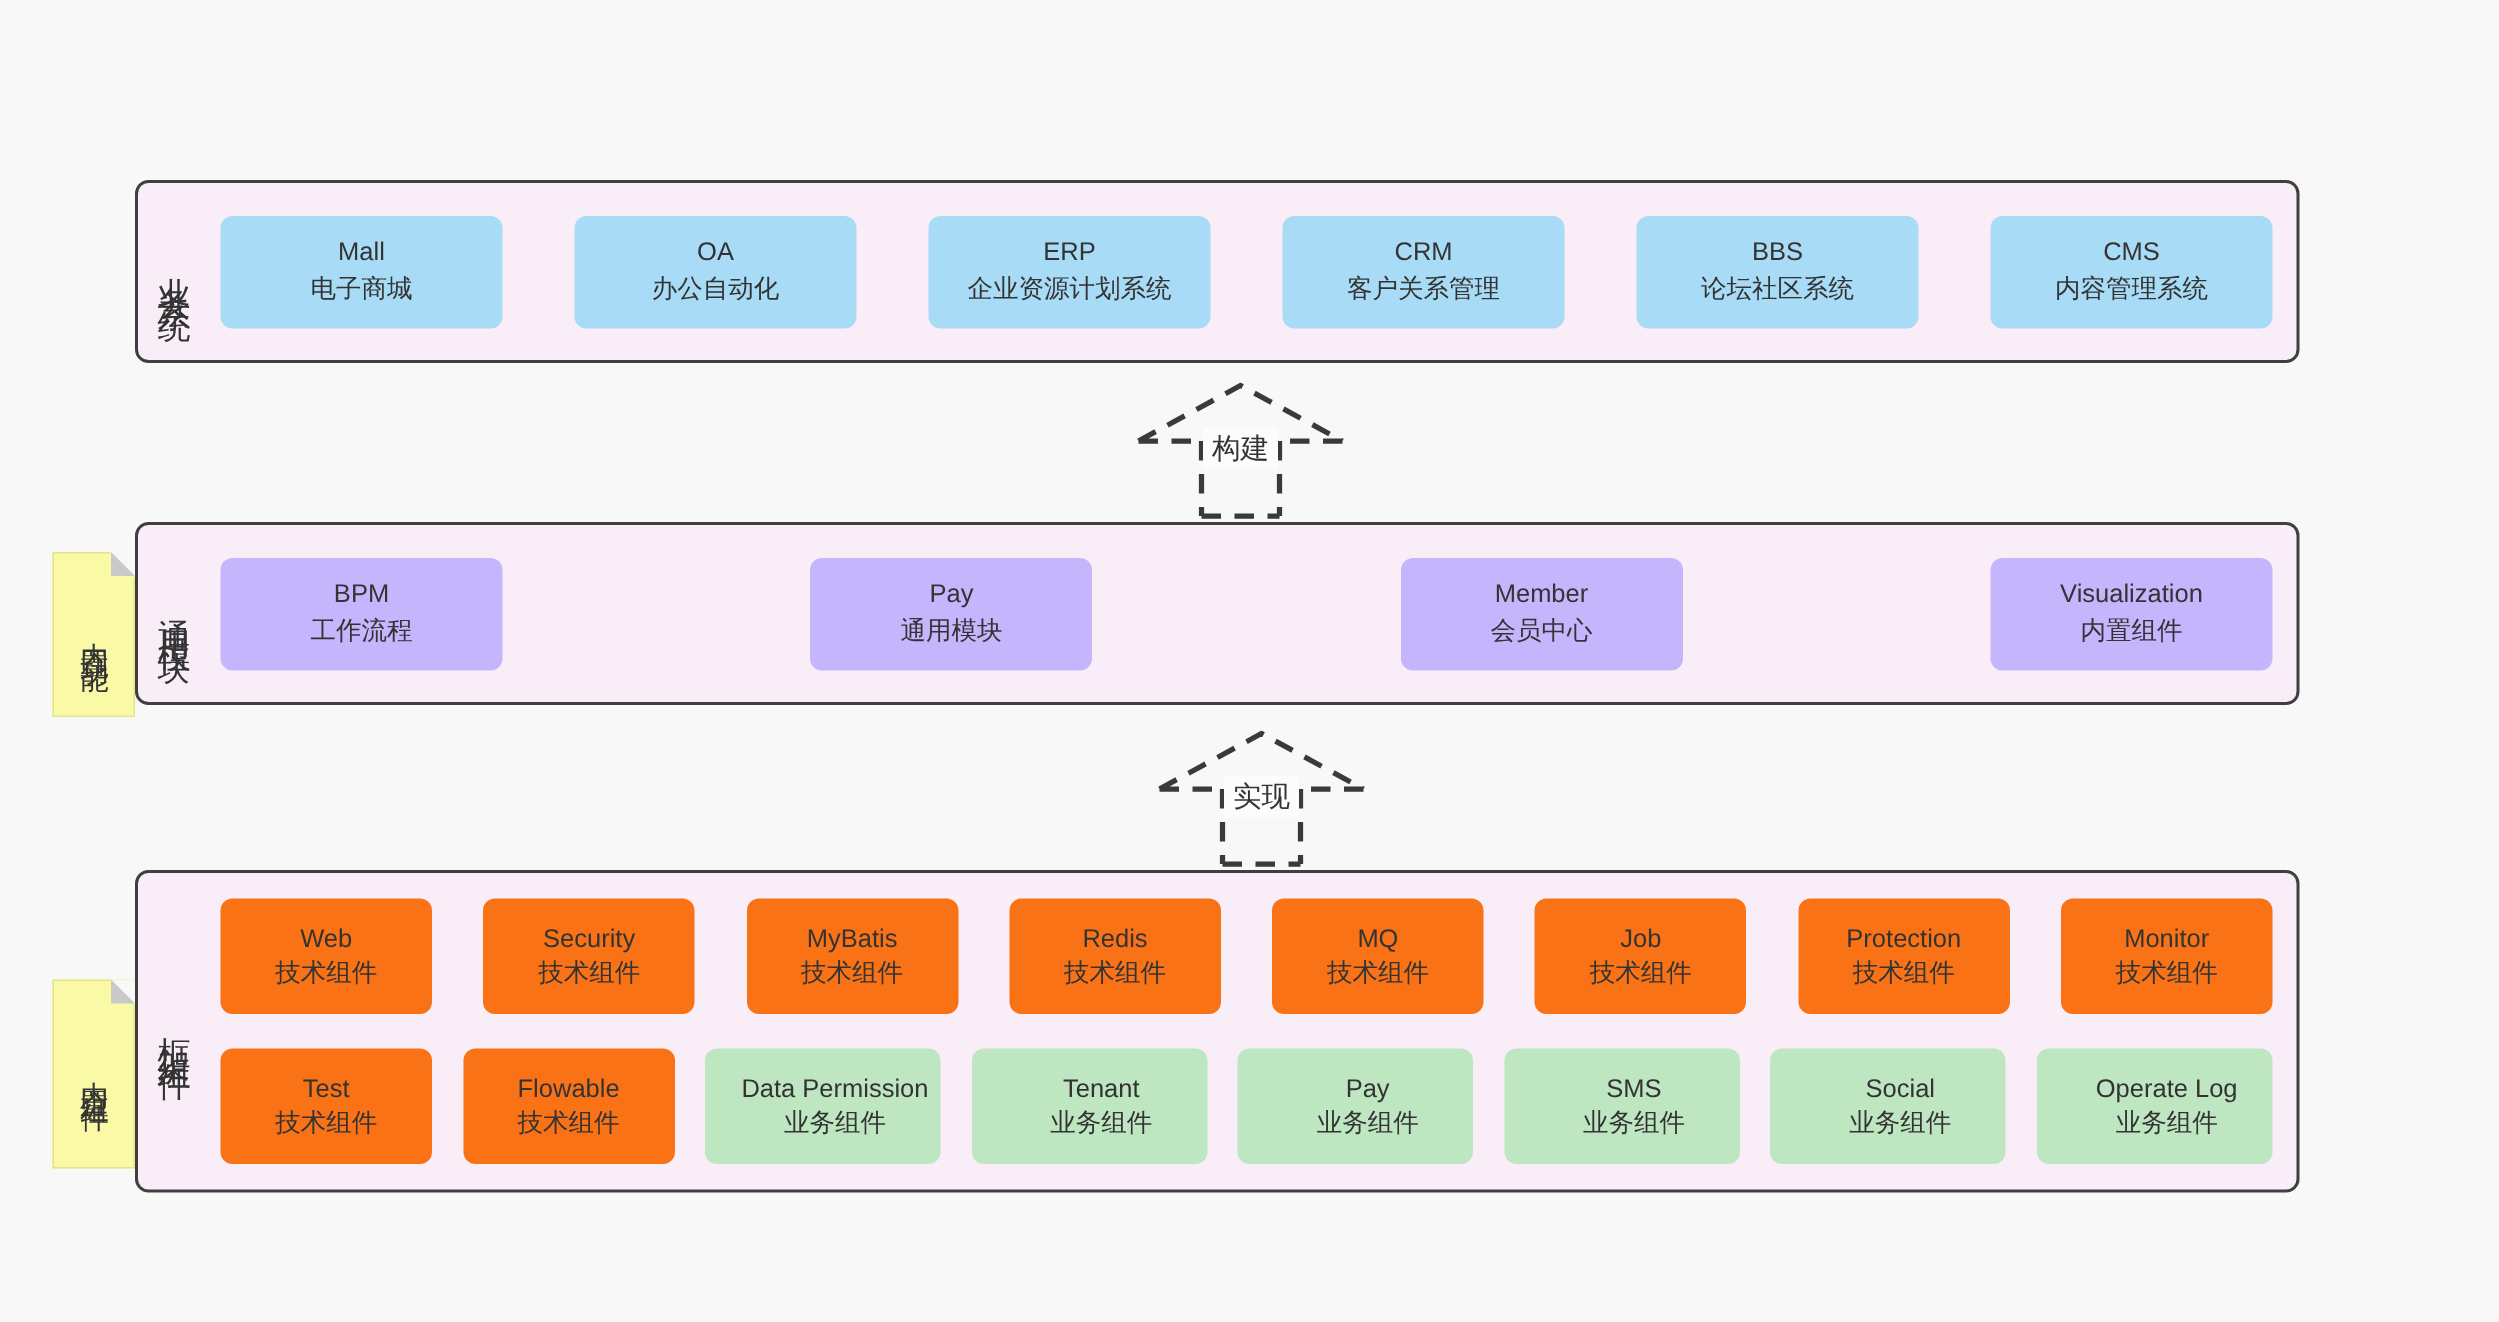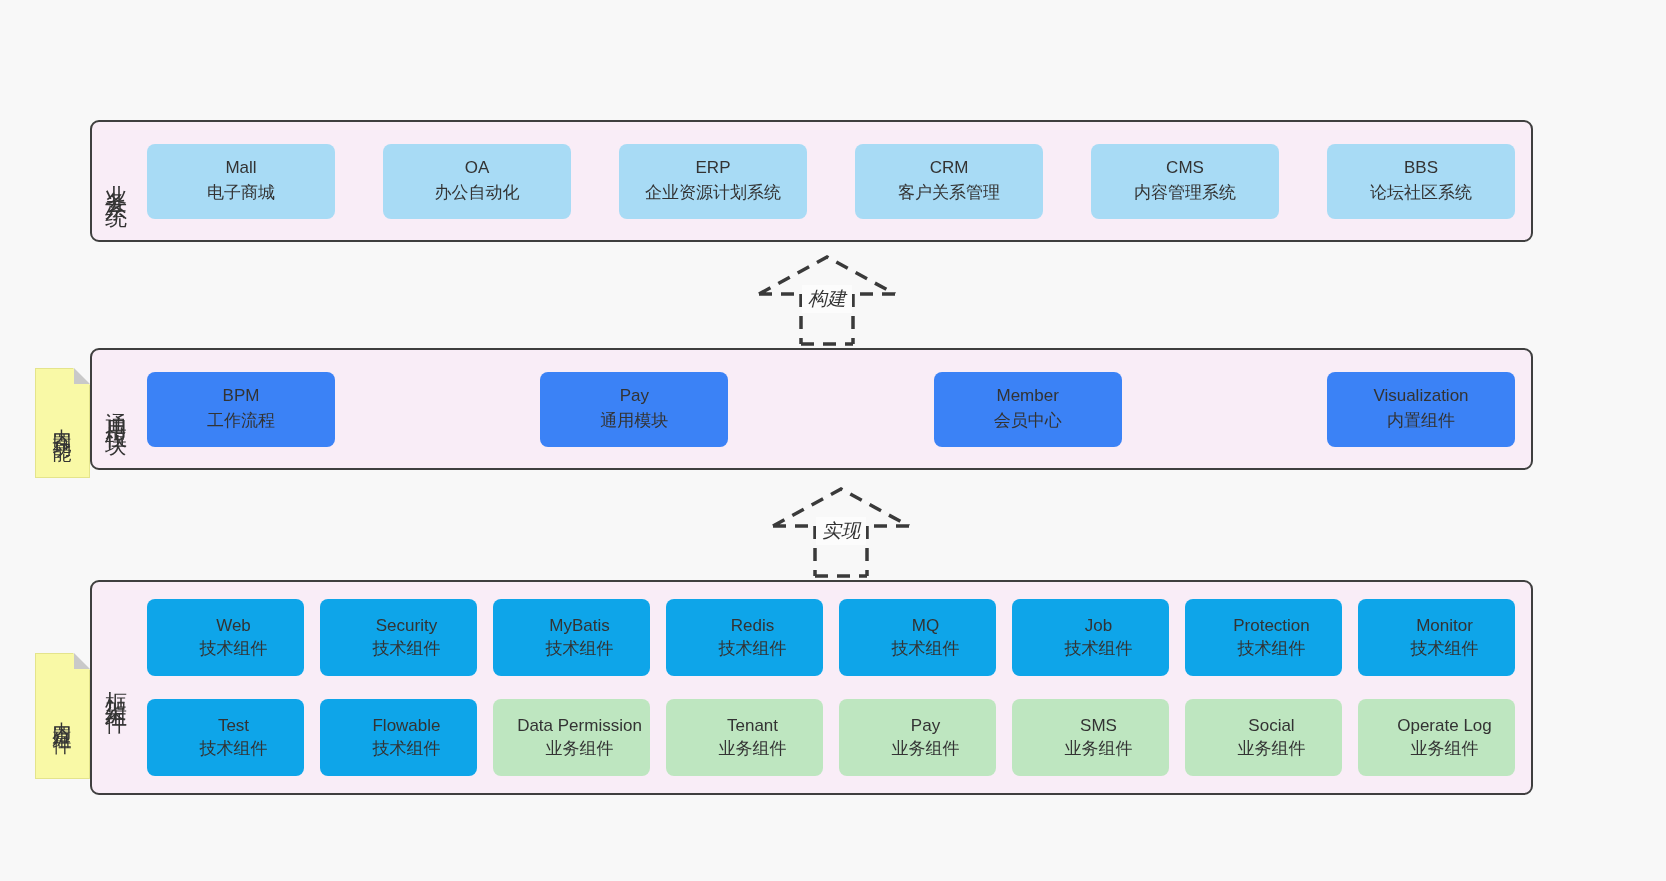--- a/index.html
+++ b/index.html
@@ -38,22 +38,22 @@
   .row{display:flex;justify-content:space-between;}
   .box{
     border-radius:8px;
     display:flex;flex-direction:column;align-items:center;justify-content:center;
     text-align:left;font-size:17px;line-height:1.45;color:#333;
   }
   .w6{width:188px;height:75px;}
   .w8{width:141px;height:77px;line-height:1.35;}
   .blue{background:#a8dbf5;}
   .red{background:#f06163;}
-  .pink{background:#3b82f6;}
-  .green{background:#0ea5e9;padding-left:16px;}
+  .pink{background:#c4b5fd;}
+  .green{background:#f97316;}
   .green-light{background:#bee6c0;padding-left:16px;}
 
   
   .note{
     position:absolute;width:55px;
     background:#f9f9a6;border:1px solid #e4e48c;box-sizing:border-box;
     display:flex;align-items:center;justify-content:center;
     z-index:1;
   }
   .note-text{
@@ -67,21 +67,21 @@
   .fold-flap{
     position:absolute;top:-1px;right:-1px;width:0;height:0;
     border-bottom:16px solid #c9c9c9;border-right:16px solid transparent;
   }
 
   
   .arrow{position:absolute;width:140px;height:92px;z-index:3;}
   .arrow svg{position:absolute;left:0;top:0;}
   .arrow-label{
     position:absolute;left:50%;top:30px;transform:translateX(-50%);
-    background:#fcfcfc;padding:1px 6px;font-size:19px;color:#333;white-space:nowrap;font-style:italic;
+    background:#fcfcfc;padding:1px 6px;font-size:19px;color:#333;white-space:nowrap;
   }
 </style>
 </head>
 <body>
 
 <div class="canvas">
 
   <section class="panel" style="left:90px;top:120px;width:1443px;height:122px;">
     <div class="v-label">业务系统</div>
     <div class="boxes">
@@ -95,26 +95,26 @@
       </div>
       <div class="box w6 blue">
         <div>ERP</div>
         <div>企业资源计划系统</div>
       </div>
       <div class="box w6 blue">
         <div>CRM</div>
         <div>客户关系管理</div>
       </div>
       <div class="box w6 blue">
+        <div>BBS</div>
+        <div>论坛社区系统</div>
+      </div>
+      <div class="box w6 blue">
         <div>CMS</div>
         <div>内容管理系统</div>
-      </div>
-      <div class="box w6 blue">
-        <div>BBS</div>
-        <div>论坛社区系统</div>
       </div>
     </div>
   </section>
 
   <div class="arrow" style="left:757px;top:255px;">
     <svg width="140" height="92" viewBox="0 0 140 92">
       <path d="M2,39 L70,2 L138,39 M2,39 L44,39 M138,39 L96,39 M44,39 L44,89 M96,39 L96,89 M44,89 L96,89" fill="none" stroke="#3a3a3a" stroke-width="3.5" stroke-dasharray="13 9"></path>
     </svg>
     <div class="arrow-label">构建</div>
   </div>

